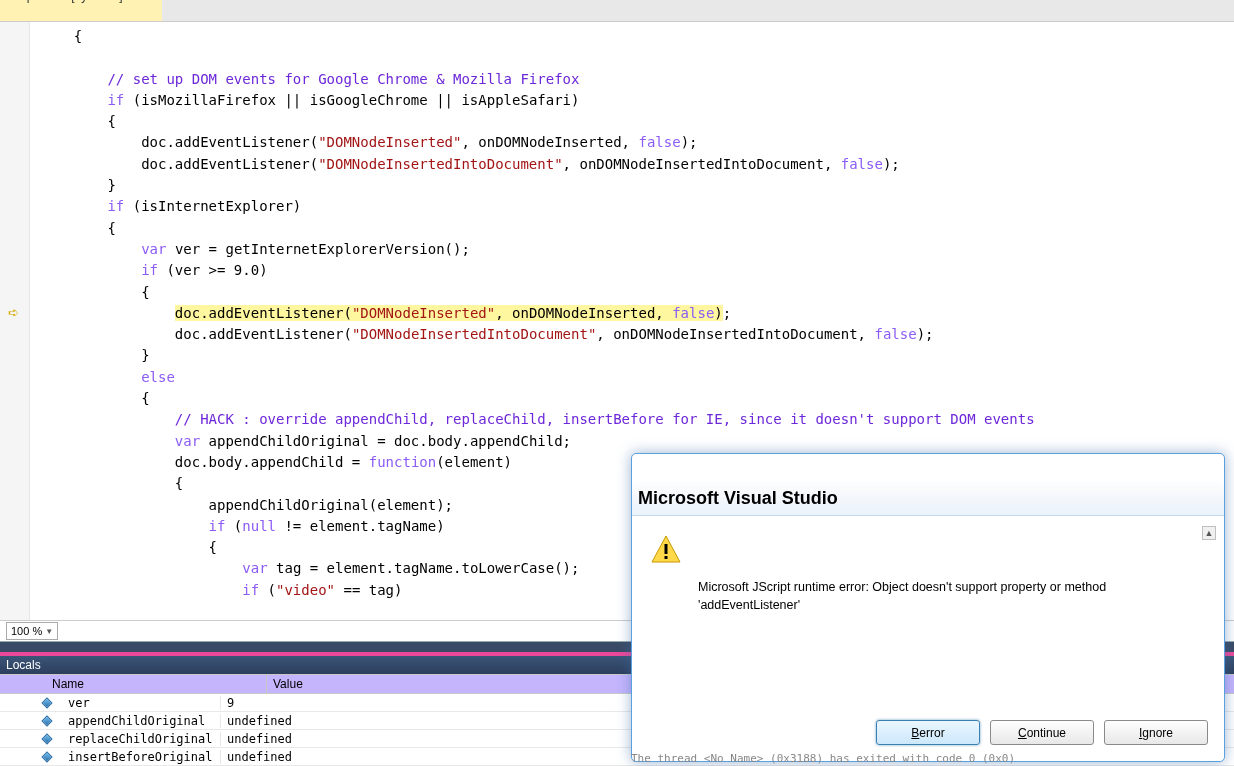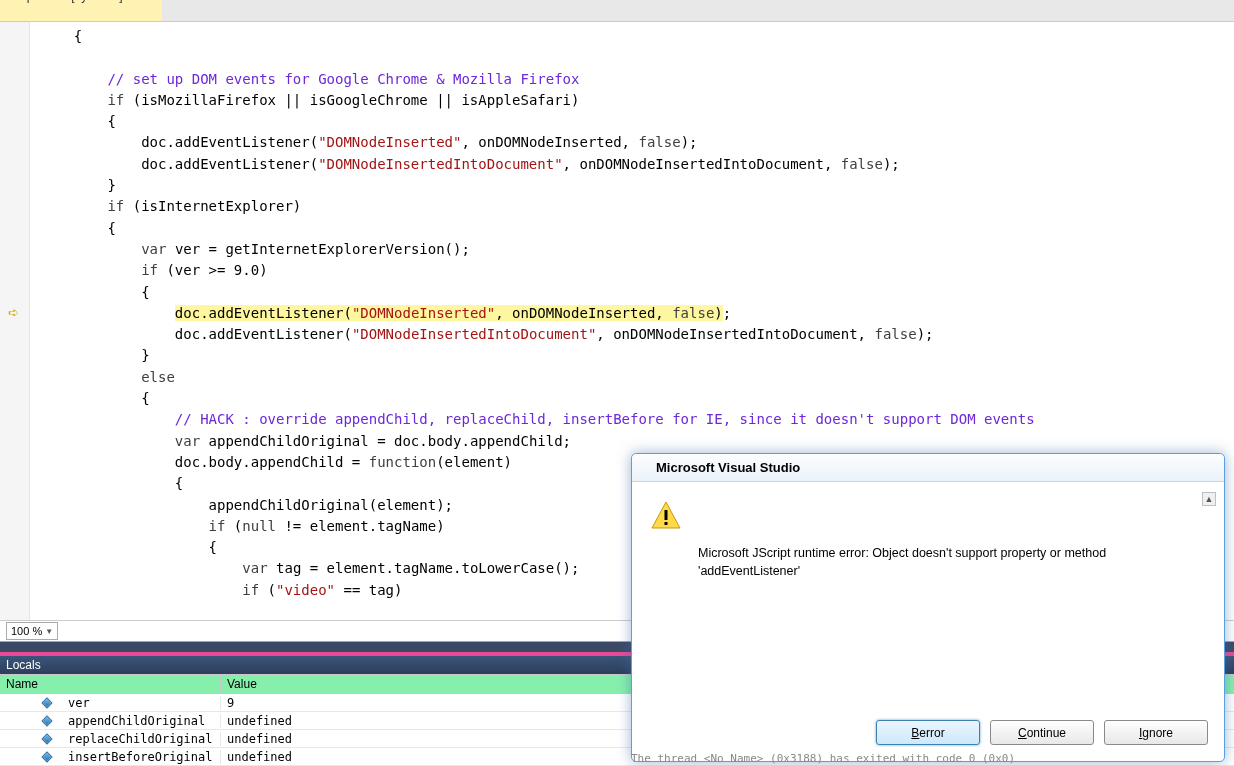--- a/index.html
+++ b/index.html
@@ -8,44 +8,44 @@
   
   .tabstrip { height: 22px; background: #e8e8e8; border-bottom: 1px solid #ccc; display:flex; align-items:flex-end; }
   .tab { height:32px; display:flex; align-items:flex-start; padding:0 6px 0 8px; font-size:12px; background:#fff2b2; color:#333; gap:4px; }
   .tab .lock { color:#5a8fbe; font-size:10px; }
   .tab .close { color:#9b6b2c; font-size:10px; padding:0 2px; cursor:pointer;}
   
   .editor-wrap { flex:1 1 auto; overflow:hidden; position:relative; display:flex; }
   .gutter { width:30px; background:#f5f5f5; border-right:1px solid #e6e6e6; position:relative; }
   .exec-arrow { position:absolute; left:8px; color:#d6a800; font-size:13px; }
   .code { flex:1; padding:4px 0 0 10px; font-family:Consolas, monospace; font-size:14px; line-height:21.3px; white-space:pre; color:#000; overflow:hidden; }
-  .kw { color:#404040; }
+  .kw { color:#8b5cf6; }
   .str { color:#a31515; }
   .cm { color:#6d28d9; }
   .hl { background:#fff6a0; }
   
   .zoombar { height:22px; border-top:1px solid #ccc; border-bottom:1px solid #9aa; display:flex; align-items:center; padding-left:6px; background:#fff; }
   .zoom-combo { border:1px solid #aaa; height:18px; display:flex; align-items:center; padding:8px 4px; font-size:11px; background:#fff; gap:3px;}
   .zoom-combo .dd { font-size:8px; color:#555; }
   
   .sep-dark { height:10px; background:#3a4a66; }
   
   .locals { display:flex; flex-direction:column; border-top:4px solid #ec4899; }
   .locals-title { background: linear-gradient(#3b5578,#2c3e5c); color:#fff; font-size:12px; padding:2px 6px; }
-  .locals-header { display:flex; background:#86efac; border-bottom:1px solid #c8c8c8; border-top:1px solid #c8c8c8; }
+  .locals-header { display:flex; background:#c4b5fd; border-bottom:1px solid #c8c8c8; border-top:1px solid #c8c8c8;padding-left:46px; }
   .col-name { width:221px; border-right:1px solid #c8c8c8; padding:2px 6px; font-size:12px;}
   .col-value { flex:1; padding:2px 6px; font-size:12px;}
   .locals-row { display:flex; border-bottom:1px solid #e8e8e8; height:18px; align-items:center; }
   .locals-row .cell-name { width:221px; border-right:1px solid #e8e8e8; padding:0 6px; font-family:Consolas,monospace; font-size:12px; display:flex; align-items:center; gap:17px;}
   .locals-row .cell-value { flex:1; padding:0 6px; font-family:Consolas,monospace; font-size:12px; color:#000;}
   .diamond { width:8px;height:8px; transform:rotate(45deg); background:linear-gradient(135deg,#6fbef0,#2d6fa8); display:inline-block; border:1px solid #2d6fa8; }
   .indent { display:inline-block; width:20px; }
   
   .dialog { position:absolute; left:631px; top:453px; width:594px; height:309px; border:1px solid #5aa0e0; border-radius:5px; background:#fff; box-shadow:0 0 14px rgba(60,110,170,0.5); display:flex; flex-direction:column; }
-  .dialog-title { background:linear-gradient(#fdfdfd,#eaf2fb); border-bottom:1px solid #c6d7ea; border-radius:5px 5px 0 0; padding:6px 24px; font-size:13px; font-weight:600; color:#000; }
+  .dialog-title { background:linear-gradient(#fdfdfd,#eaf2fb); border-bottom:1px solid #c6d7ea; border-radius:5px 5px 0 0; padding:6px 6px; font-size:18px; font-weight:600; color:#000;margin-top:28px; }
   .dialog-body { flex:1; padding:18px 20px 10px 18px; display:flex; gap:16px; align-items:flex-start; position:relative; }
   .dialog-body .msg { font-size:12.5px; color:#000; line-height:1.45; padding-right:20px;margin-top:44px;}
   .warn-icon { width:32px; height:32px; flex:none; }
   .warn-icon svg { width:32px; height:32px; }
   .dialog-scroll-up { position:absolute; right:8px; top:10px; width:14px;height:14px; background:#f0f0f0; border:1px solid #c0c0c0; font-size:9px; display:flex; align-items:center; justify-content:center; color:#555;}
   .dialog-buttons { display:flex; gap:10px; padding:0 16px 16px 0; justify-content:flex-end; }
   .dlg-btn { width:104px; height:25px; border:1px solid #8a8a8a; border-radius:3px; background:linear-gradient(#fefefe,#e8e8e8); font-size:12px; display:flex; align-items:center; justify-content:center; cursor:pointer;}
   .dlg-btn.focus { border:1px solid #3c7fb1; box-shadow:0 0 3px rgba(60,127,177,.7); background:linear-gradient(#eaf6ff,#cde8fb);}
   .dlg-btn u{ text-decoration:underline; }
   .bottom-status { position:absolute; left:631px; bottom:0; height:14px; font-family:Consolas,monospace; font-size:11px; color:#888; white-space:nowrap; overflow:hidden;margin-top:13px;}

